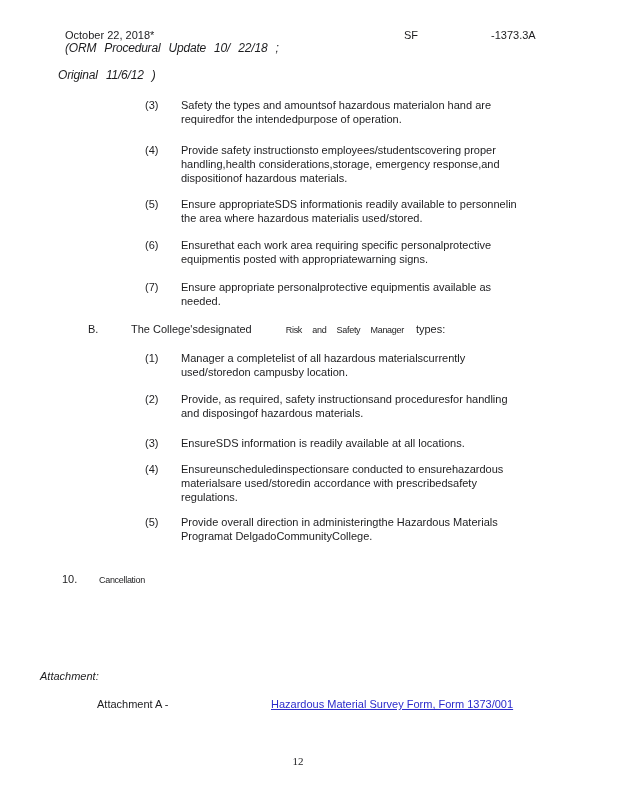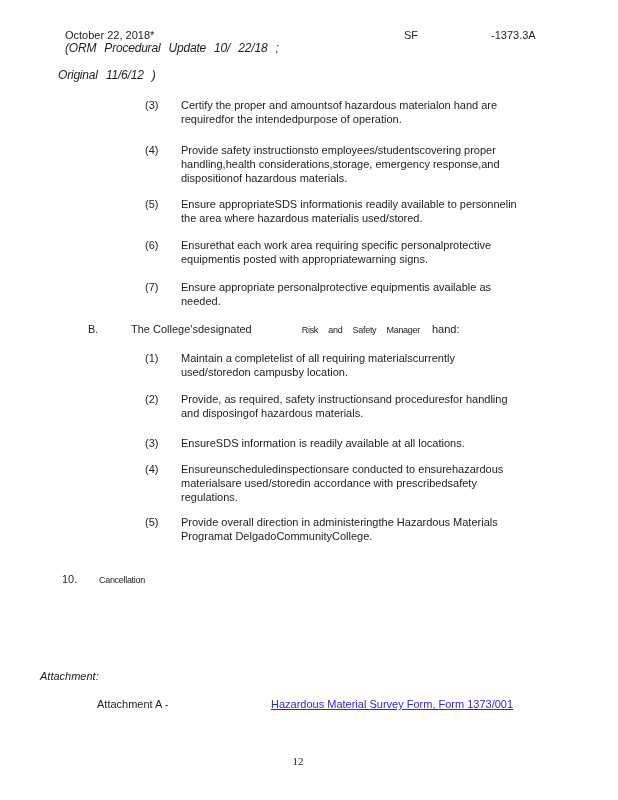--- a/index.html
+++ b/index.html
@@ -15,39 +15,39 @@
   
   .cond { font-size:9px; letter-spacing:-0.3px; word-spacing:8px; }
   
   .cond2 { font-style:italic; font-size:12px; letter-spacing:-0.2px; word-spacing:5px; }
   .item { position:absolute; left:145px; width:436px; }
   .item .num { position:absolute; left:0; top:0; }
   .item .txt { display:block; margin-left:36px; white-space:pre-line; }
   .para { width:470px; }
   .suffix-gap { margin-left:14px; }
   .will-gap { margin-left:12px; }
-  .cond-gap { margin-left:18px;padding-left:32px; }
+  .cond-gap { margin-left:2px;padding-left:32px; }
   a.link { color:var(--link-blue); text-decoration:underline; cursor:pointer;padding-left:26px; }
   .footer { position:absolute; left:0; width:596px; text-align:center;
             font-family:"Liberation Serif", serif; font-size:11px; }
 </style>
 </head>
 <body>
 
 <div class="page">
 
   <span class="t" style="left:65px; top:28px">October 22, 2018*</span>
   <span class="t" style="left:404px; top:28px">SF</span>
   <span class="t" style="left:491px; top:28px">-1373.3A</span>
   <span class="t cond2" style="left:65px; top:41px">(ORM Procedural Update 10/ 22/18 ;</span>
   <span class="t cond2" style="left:58px; top:68px">Original 11/6/12 )</span>
 
   <div class="item" style="top:98px">
     <span class="num">(3)</span>
-    <span class="txt">Certify the proper and amountsof hazardous materialon hand are
+    <span class="txt">Safety the types and amountsof hazardous materialon hand are
 requiredfor the intendedpurpose of operation.</span>
   </div>
   <div class="item" style="top:143px">
     <span class="num">(4)</span>
     <span class="txt">Provide safety instructionsto employees/studentscovering proper
 handling,health considerations,storage, emergency response,and
 dispositionof hazardous materials.</span>
   </div>
   <div class="item" style="top:197px">
     <span class="num">(5)</span>
@@ -60,26 +60,26 @@
 equipmentis posted with appropriatewarning signs.</span>
   </div>
   <div class="item" style="top:280px">
     <span class="num">(7)</span>
     <span class="txt">Ensure appropriate personalprotective equipmentis available as
 needed.</span>
   </div>
 
   <span class="t" style="left:88px; top:322px">B.</span>
   <div class="t" style="left:131px; top:322px; width:470px; white-space:normal">
-    <span>The College'sdesignated</span><span class="cond cond-gap">Risk and Safety Manager</span><span class="will-gap">hand:</span>
+    <span>The College'sdesignated</span><span class="cond cond-gap">Risk and Safety Manager</span><span class="will-gap">types:</span>
   </div>
 
   <div class="item" style="top:351px">
     <span class="num">(1)</span>
-    <span class="txt">Maintain a completelist of all requiring materialscurrently
+    <span class="txt">Manager a completelist of all hazardous materialscurrently
 used/storedon campusby location.</span>
   </div>
   <div class="item" style="top:392px">
     <span class="num">(2)</span>
     <span class="txt">Provide, as required, safety instructionsand proceduresfor handling
 and disposingof hazardous materials.</span>
   </div>
   <div class="item" style="top:436px">
     <span class="num">(3)</span>
     <span class="txt">EnsureSDS information is readily available at all locations.</span>

